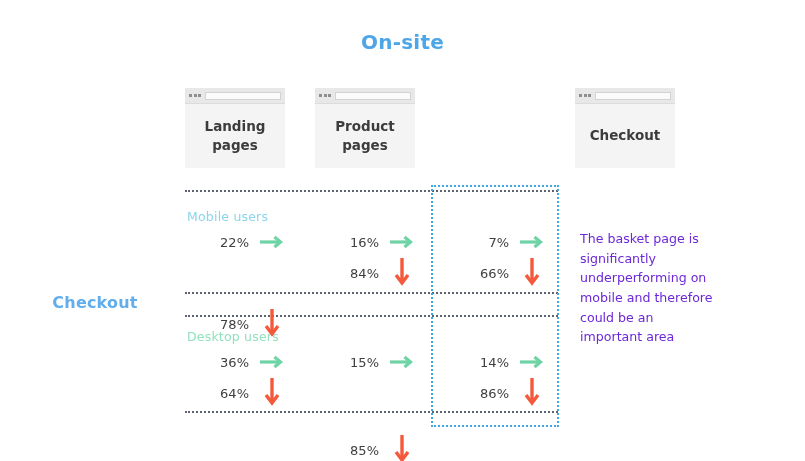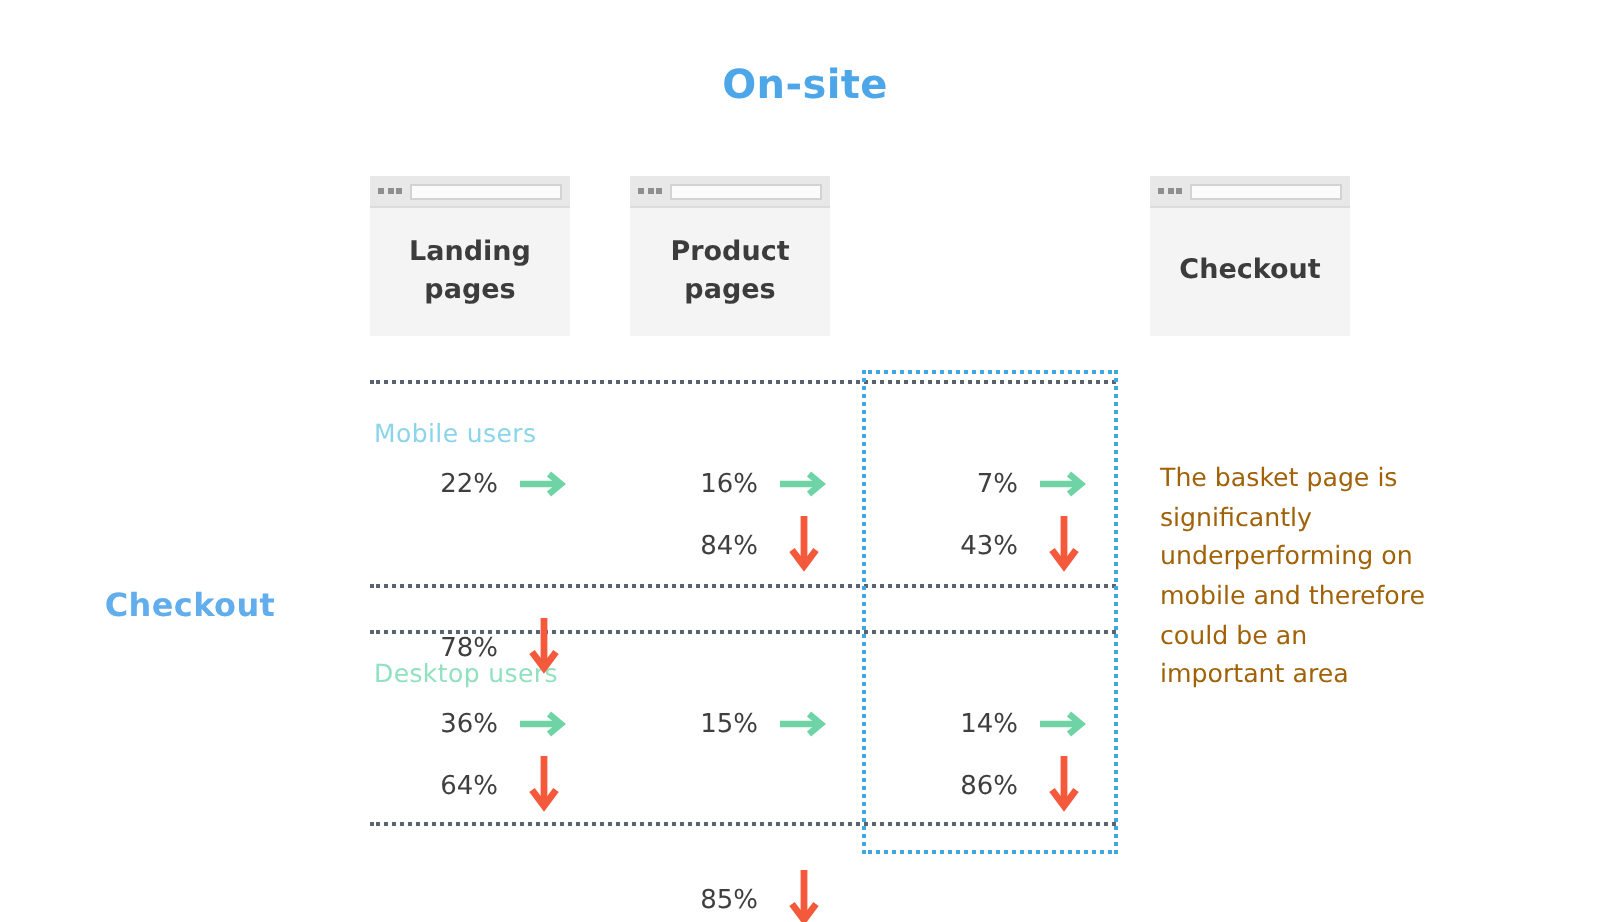--- a/index.html
+++ b/index.html
@@ -153,21 +153,21 @@
     box-sizing: border-box;
   }
 
   
   .annotation {
     position: absolute;
     left: 580px;
     top: 229px;
     width: 135px;
     font-size: 12.6px;
-    color: #a16207;
+    color: #6d28d9;
     line-height: 1.56;
   }
 </style>
 </head>
 <body>
 
 <div id="canvas">
 
   <div class="onsite-title">On-site</div>
   <div class="audiences-title">Checkout</div>
@@ -275,21 +275,21 @@
     <span class="arrow-wrap">
       <svg width="18" height="30" viewBox="0 0 18 30">
           <g fill="none" stroke="#f4593c" stroke-width="3.4" stroke-linecap="butt">
             <path d="M9 0 V23"></path>
             <path d="M3 17 L9 25 L15 17" stroke-linejoin="miter"></path>
           </g>
         </svg>
     </span>
   </div>
   <div class="metric" style="left:445px; top:263px;">
-    <span class="metric-value">43%</span>
+    <span class="metric-value">66%</span>
     <span class="arrow-wrap">
       <svg width="18" height="30" viewBox="0 0 18 30">
           <g fill="none" stroke="#f4593c" stroke-width="3.4" stroke-linecap="butt">
             <path d="M9 0 V23"></path>
             <path d="M3 17 L9 25 L15 17" stroke-linejoin="miter"></path>
           </g>
         </svg>
     </span>
   </div>
 

